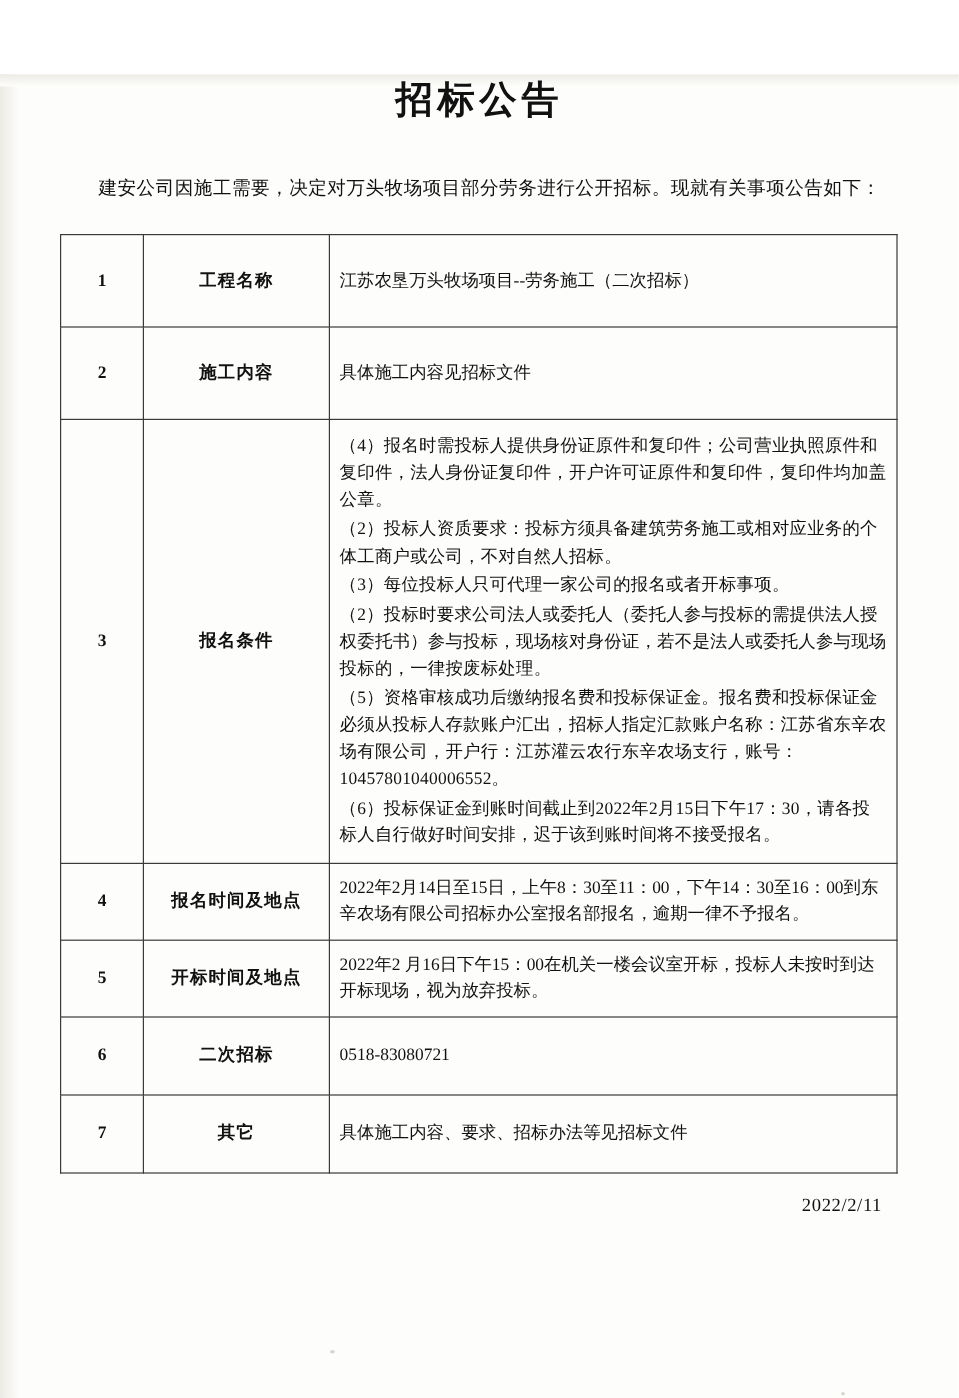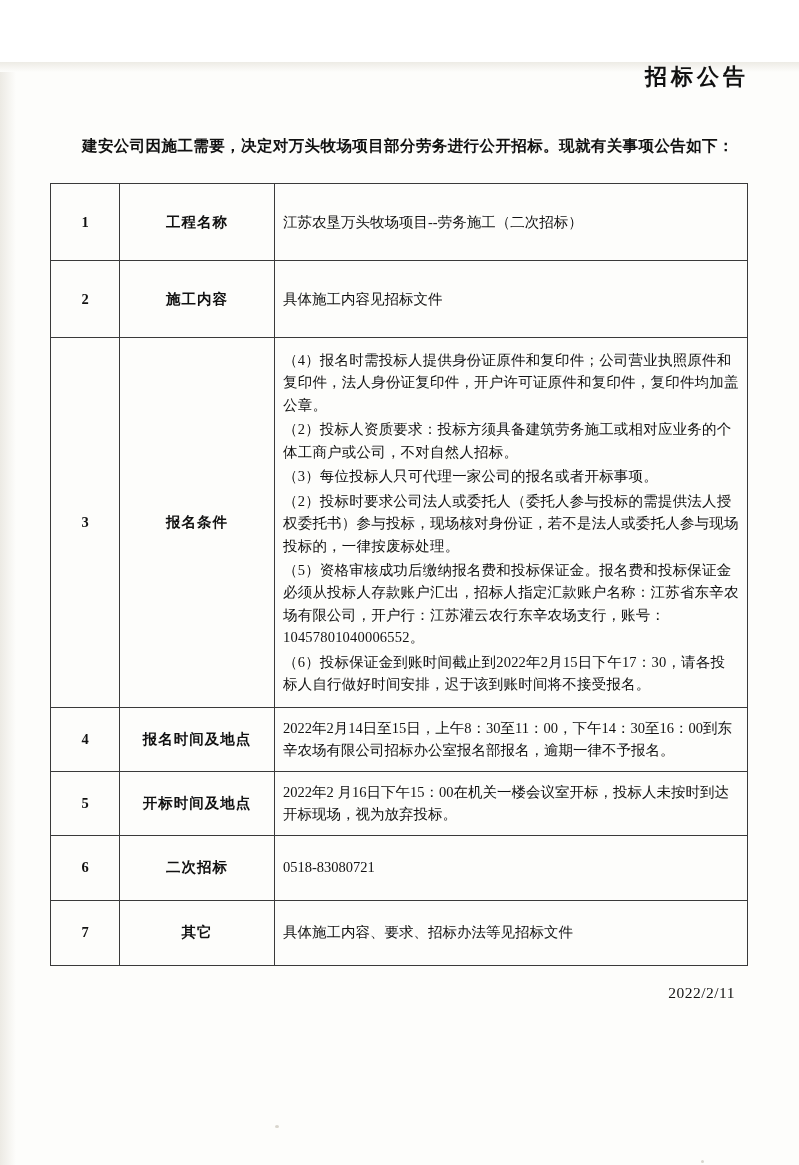--- a/index.html
+++ b/index.html
@@ -32,31 +32,31 @@
     position: absolute;
     left: 0; top: 0;
     width: 799px; height: 10px;
     background: linear-gradient(to bottom, #edebe5, #fdfdfb);
   }
   .content {
     position: relative;
     padding: 0 50px;
   }
   .doc-title {
-    text-align: right;
-    font-size: 22px;
+    text-align: center;
+    font-size: 31px;
     font-weight: bold;
     letter-spacing: 4px;
     margin-top: 62px;
     font-family: "Liberation Serif", serif;
   }
   .intro {
     margin-top: 42px;
     font-size: 15.5px;
-    font-weight: bold;
+    font-weight: normal;
     line-height: 1.6;
     text-indent: 32px;
     letter-spacing: 0.4px;
   }
   table.main {
     margin-top: 24px;
     border-collapse: collapse;
     width: 698px;
     table-layout: fixed;
   }

